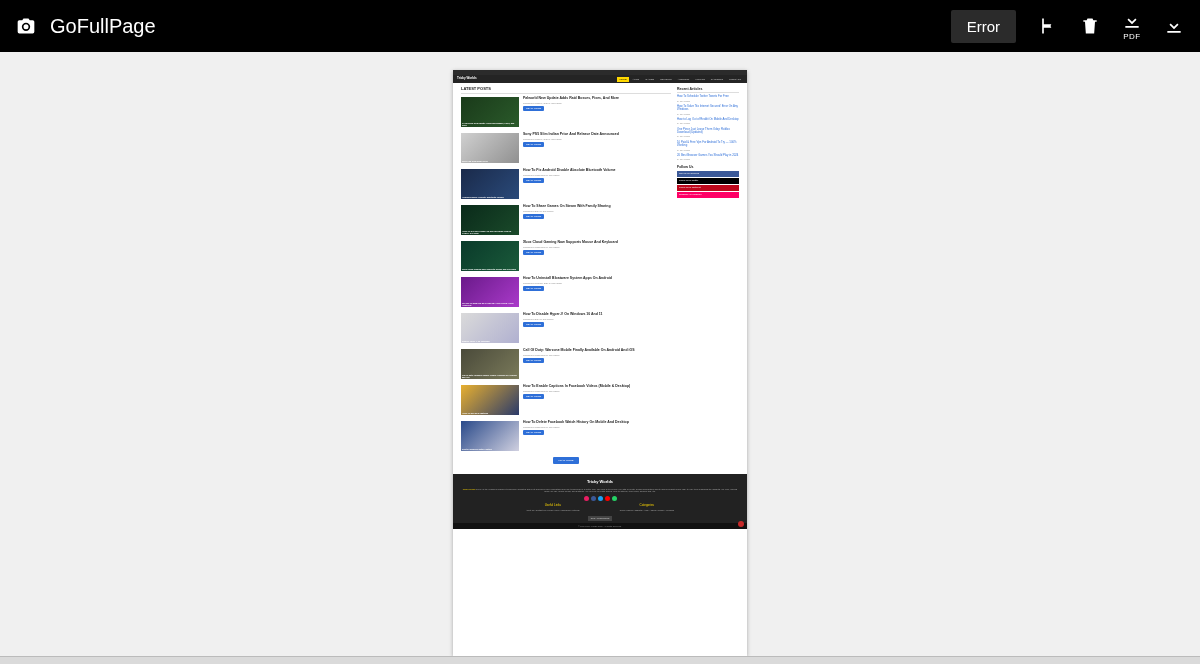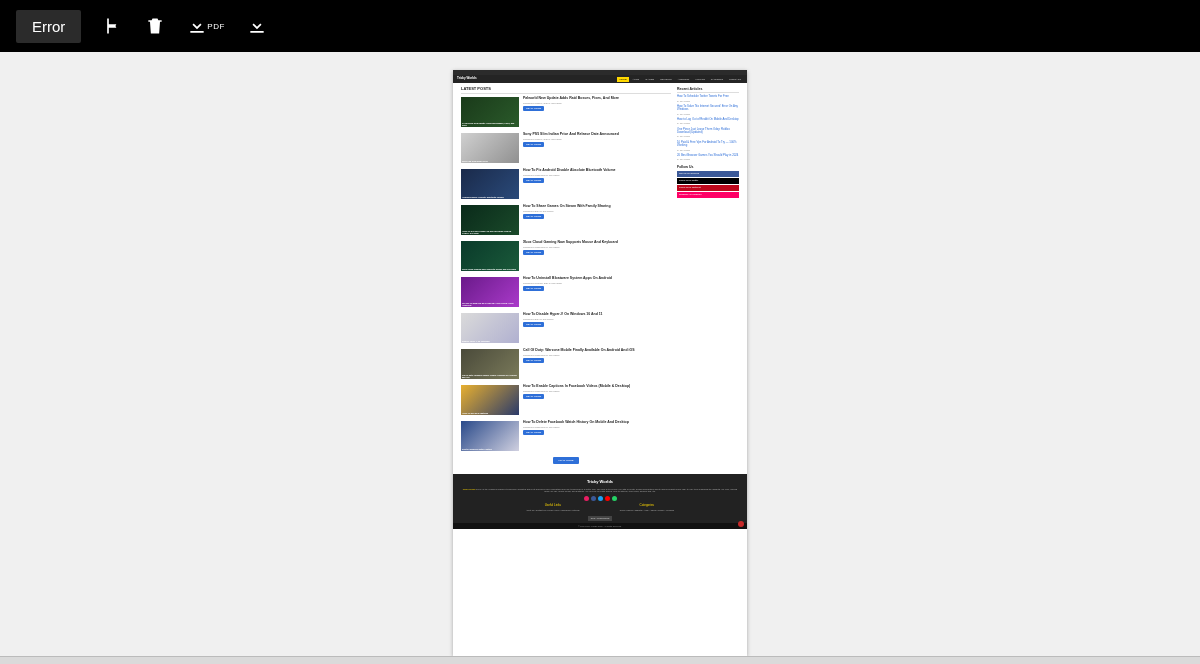--- a/index.html
+++ b/index.html
@@ -18,21 +18,21 @@
 .topbar-right { display: flex; align-items: center; gap: 22px; }
 .edit-btn {
   background: #2b2b2b;
   color: #fff;
   border: none;
   padding: 8px 16px;
   font-size: 15px;
   cursor: pointer;
   border-radius: 2px;
 }
-.icon-btn { color: #fff; cursor: pointer; display: flex; flex-direction: row; align-items: center; }
+.icon-btn { color: #fff; cursor: pointer; display: flex; flex-direction: column; align-items: center; }
 .icon-btn svg { width: 20px; height: 20px; fill: #fff; }
 .pdf-label { font-size: 8px; color: #fff; margin-top: 1px; letter-spacing: 0.5px; }
 
 .canvas-area {
   position: absolute;
   top: 52px; left: 0; right: 0; bottom: 8px;
   background: #f0f0f0;
   overflow: auto;
   display: flex;
   justify-content: center;
@@ -121,20 +121,28 @@
 .t5 { background: linear-gradient(135deg,#6a1a8a,#aa3aca); }
 .t6 { background: linear-gradient(135deg,#dadada,#b0b0d0); }
 .t7 { background: linear-gradient(135deg,#4a4a3a,#7a7a5a); }
 .t8 { background: linear-gradient(135deg,#e8b030,#2a3a6a); }
 .t9 { background: linear-gradient(135deg,#2a4a8a,#d0d0e0); }
 </style>
 </head>
 <body>
 
 <div class="topbar">
+  <div class="topbar-left">
+    <span class="icon-btn">
+      <svg viewBox="0 0 24 24">
+          <path d="M9 3L7.5 5H4a2 2 0 00-2 2v12a2 2 0 002 2h16a2 2 0 002-2V7a2 2 0 00-2-2h-3.5L15 3H9zm3 5a5 5 0 110 10 5 5 0 010-10zm0 2a3 3 0 100 6 3 3 0 000-6z"></path>
+        </svg>
+    </span>
+    <span class="topbar-title">GoFullPage</span>
+  </div>
   <div class="topbar-right">
     <button class="edit-btn">Error</button>
     <span class="icon-btn">
       <svg viewBox="0 0 24 24">
           <path d="M5 3v18h2v-7h9l-1-2 1-2H7V3H5z"></path>
         </svg>
     </span>
     <span class="icon-btn">
       <svg viewBox="0 0 24 24">
           <path d="M6 7h12l-1 14H7L6 7zm3-4h6l1 2h4v2H4V5h4l1-2z"></path>

